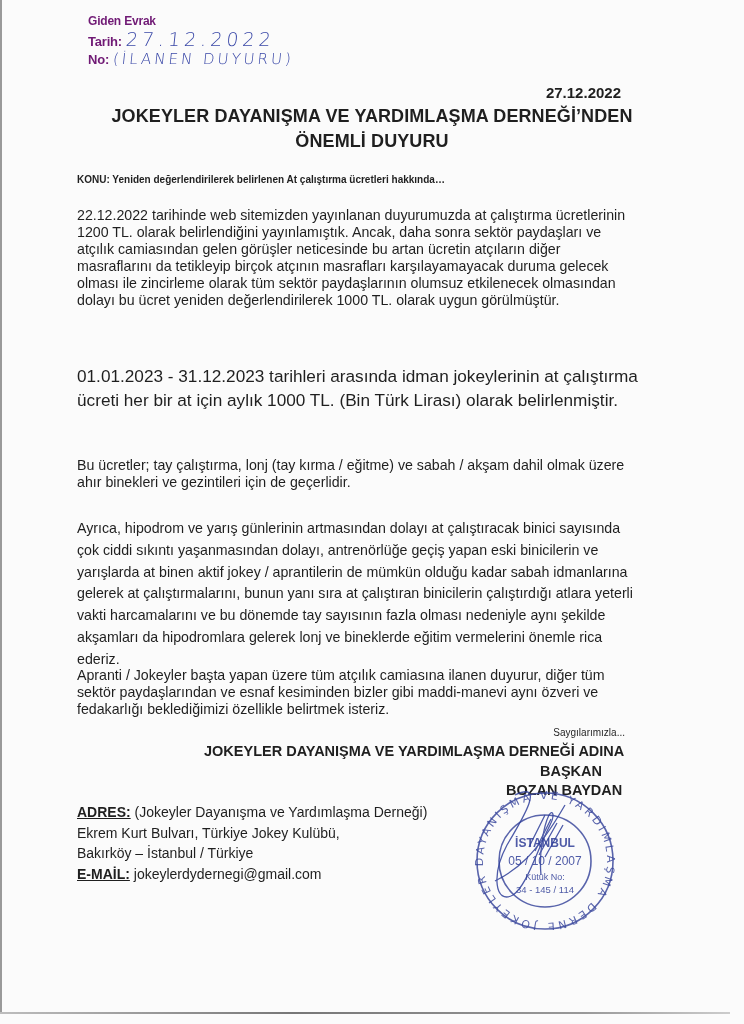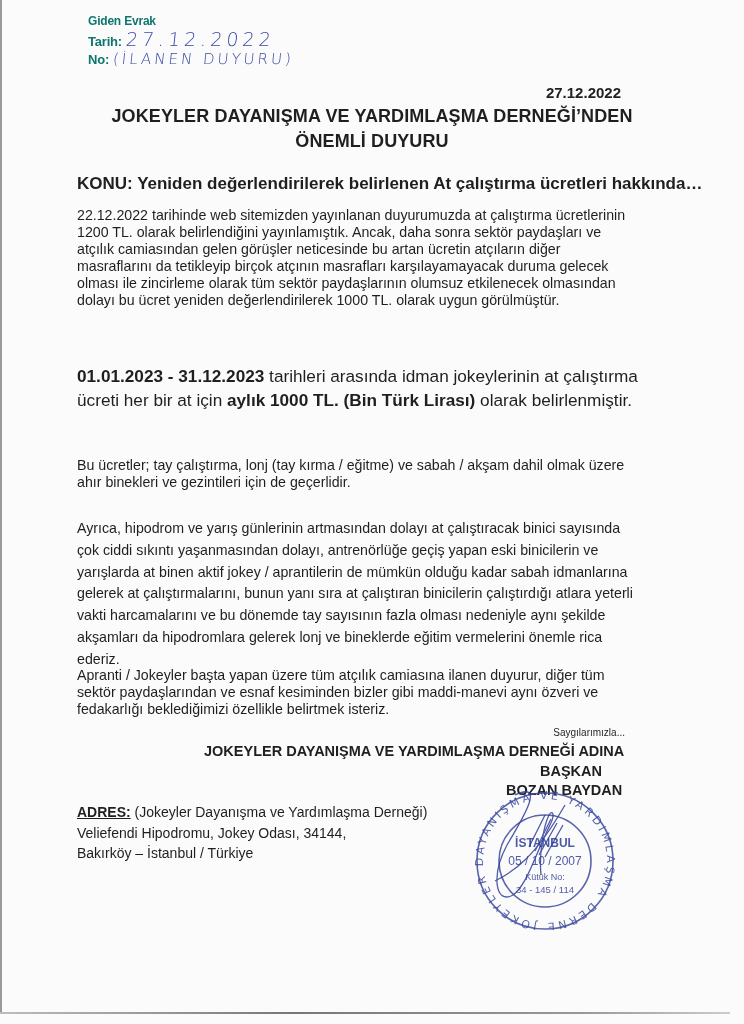--- a/index.html
+++ b/index.html
@@ -8,45 +8,45 @@
     background: #fbfbfb;
     font-family: "Liberation Sans", sans-serif;
     color: #1f1f1f;
   }
   .scan-edge-left { position: absolute; left: 0; top: 0; width: 2px; height: 1012px; background: #9a9a9a; }
   .scan-edge-bottom { position: absolute; left: 0; top: 1012px; width: 730px; height: 2px; background: linear-gradient(90deg,#bdbdbd,#777 40%,#999 80%,#ccc); }
 
   
   .gelen { position: absolute; left: 88px; top: 14px; color: #222; }
   .gelen .row { display: flex; align-items: baseline; height: 22px; }
-  .gelen .lbl { font-size: 13px; font-weight: bold; letter-spacing: -0.2px; color: #0f766e; }
+  .gelen .lbl { font-size: 13px; font-weight: bold; letter-spacing: -0.2px; color: #701a75; }
   .gelen .lbl.top { font-size: 12px; }
   .gelen .hand {
     font-family: "DejaVu Sans", sans-serif; color: #3b49a8; font-size: 19px;
     letter-spacing: 4px; margin-left: 4px; font-weight: 300; transform: skewX(-6deg);
     display: inline-block;
   }
   .gelen .hand.no { font-size: 15px; letter-spacing: 3px; }
 
   .date-right { position: absolute; right: 123px; top: 84px; font-weight: bold; font-size: 15px; }
   .title {
     position: absolute; left: 0; width: 744px; text-align: center;
     font-weight: bold; font-size: 18px; letter-spacing: 0.1px;
   }
   .title.t1 { top: 106px; }
   .title.t2 { top: 131px; }
 
-  .konu { position: absolute; left: 77px; top: 174px; font-weight: bold; font-size: 17px; }
+  .konu { position: absolute; left: 77px; top: 174px; font-weight: bold; font-size: 10px; }
 
   .para {
     position: absolute; left: 77px; width: 560px; font-size: 14.2px; line-height: 17px;
   }
   .p1 { top: 207px; }
   .p2 { top: 364px; font-size: 17.2px; line-height: 24px; width: 570px; }
-  .p2 b { font-weight: bold; }
+  .p2 b { font-weight: normal; }
   .p3 { top: 457px; }
   .p4 { top: 518px; line-height: 21.8px; }
   .p5 { top: 667px; }
 
   .signoff { position: absolute; right: 119px; text-align: right; font-size: 10px; }
   .signoff.s1 { top: 727px; font-weight: normal; }
   .sig-org { position: absolute; top: 743px; left: 204px; font-weight: bold; font-size: 14.5px; white-space: nowrap; }
   .sig-title { position: absolute; top: 763px; left: 540px; font-weight: bold; font-size: 14.5px; }
   .sig-name { position: absolute; top: 782px; left: 506px; font-weight: bold; font-size: 14.5px; }
 
@@ -89,22 +89,23 @@
 <div class="para p4">Ayrıca, hipodrom ve yarış günlerinin artmasından dolayı at çalıştıracak binici sayısında çok ciddi sıkıntı yaşanmasından dolayı, antrenörlüğe geçiş yapan eski binicilerin ve yarışlarda at binen aktif jokey / aprantilerin de mümkün olduğu kadar sabah idmanlarına gelerek at çalıştırmalarını, bunun yanı sıra at çalıştıran binicilerin çalıştırdığı atlara yeterli vakti harcamalarını ve bu dönemde tay sayısının fazla olması nedeniyle aynı şekilde akşamları da hipodromlara gelerek lonj ve bineklerde eğitim vermelerini önemle rica ederiz.</div>
 <div class="para p5">Apranti / Jokeyler başta yapan üzere tüm atçılık camiasına ilanen duyurur, diğer tüm sektör paydaşlarından ve esnaf kesiminden bizler gibi maddi-manevi aynı özveri ve fedakarlığı beklediğimizi özellikle belirtmek isteriz.</div>
 
 <div class="signoff s1">Saygılarımızla...</div>
 <div class="sig-org">JOKEYLER DAYANIŞMA VE YARDIMLAŞMA DERNEĞİ ADINA</div>
 <div class="sig-title">BAŞKAN</div>
 <div class="sig-name">BOZAN BAYDAN</div>
 
 <div class="address">
   <div><span class="k">ADRES:</span><span> (Jokeyler Dayanışma ve Yardımlaşma Derneği)</span></div>
-  <div>Veliefendi Hipodromu, Jokey Odası, 34144,</div>
+  <div>Ekrem Kurt Bulvarı, Türkiye Jokey Kulübü,</div>
   <div>Bakırköy – İstanbul / Türkiye</div>
+  <div><span class="k">E-MAİL:</span><span> jokeylerdydernegi@gmail.com</span></div>
 </div>
 
 <svg class="stamp" viewBox="0 0 180 145">
   <defs>
     <path id="ringPath" d="M 90 138 A 62 62 0 1 1 90.1 138"></path>
   </defs>
   <g fill="none" stroke="#3d4a9e" stroke-width="1.6" opacity="0.85">
     <circle cx="90" cy="76" r="68"></circle>
     <circle cx="90" cy="76" r="46"></circle>
   </g>

